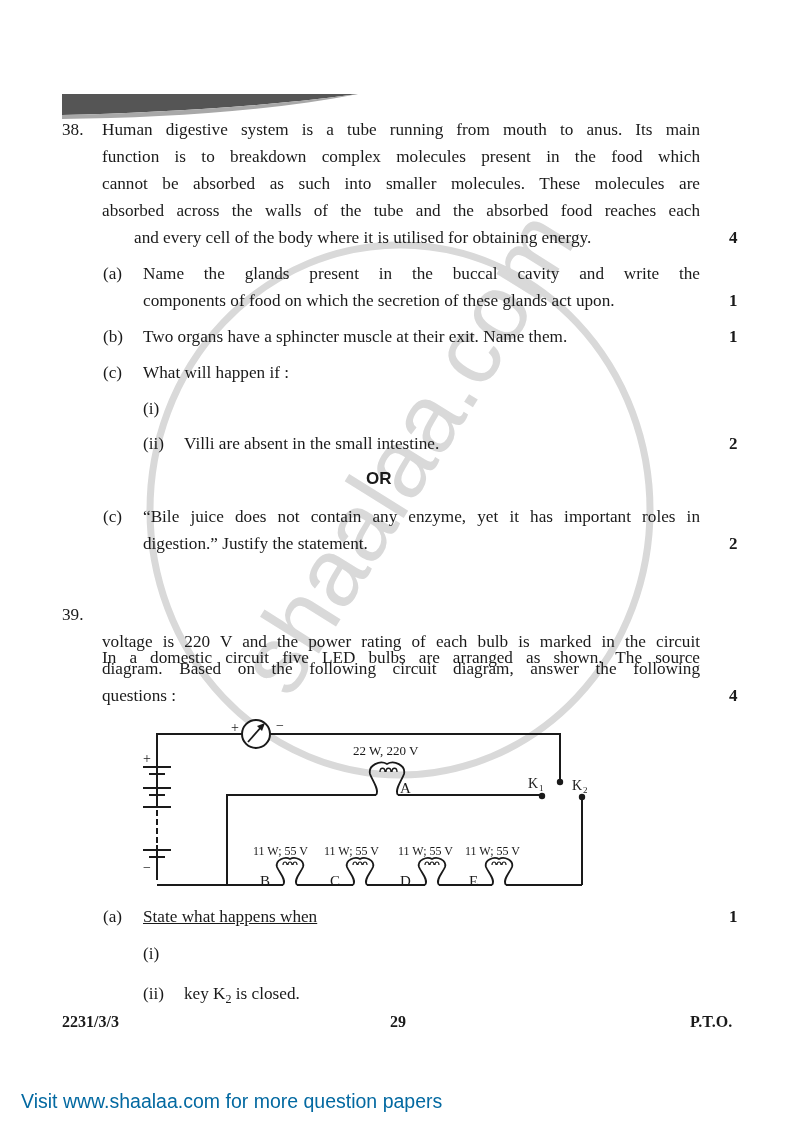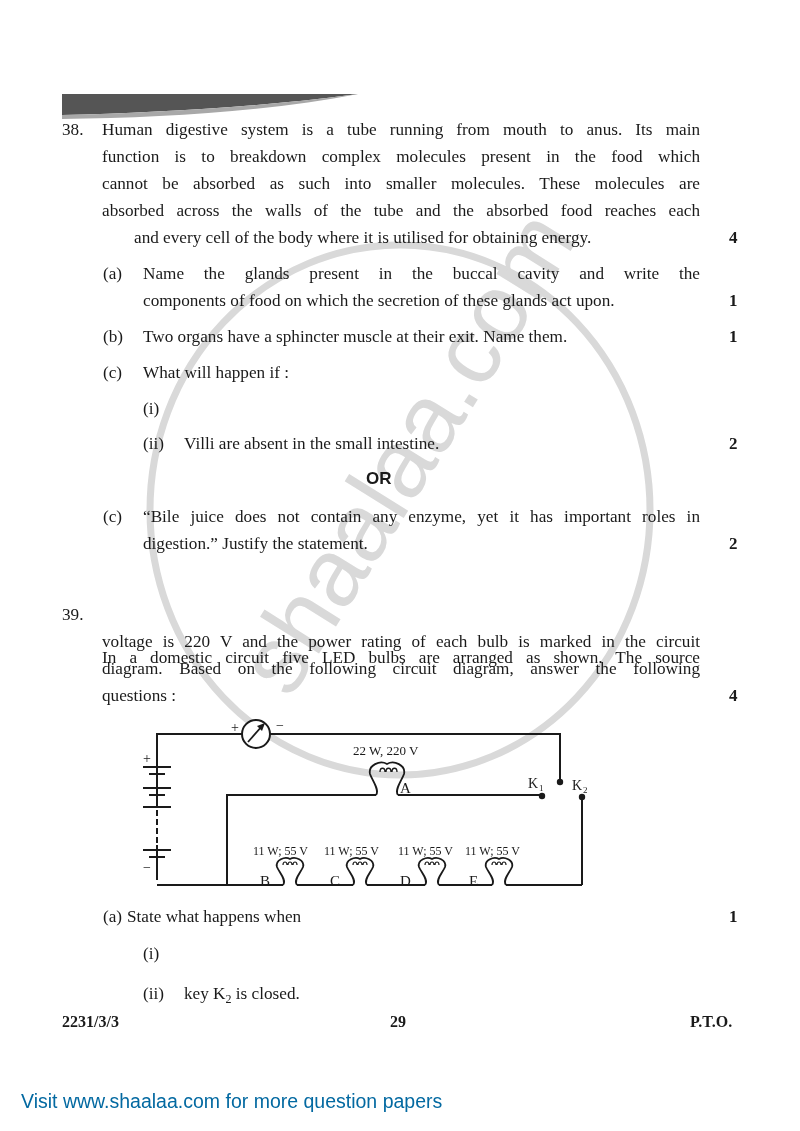--- a/index.html
+++ b/index.html
@@ -151,21 +151,21 @@
     <text x="258" y="145" font-size="12">11 W; 55 V</text>
     <text x="325" y="145" font-size="12">11 W; 55 V</text>
 
     <text x="120" y="176" font-size="15">B</text>
     <text x="190" y="176" font-size="15">C</text>
     <text x="260" y="176" font-size="15">D</text>
     <text x="329" y="176" font-size="15">E</text>
   </svg>
 
   <div class="txt" style="left:103px; top:903px;">(a)</div>
-  <div class="txt" style="left:127px; top:903px;">State what happens when</div>
+  <div class="txt" style="left:143px; top:903px;text-decoration:underline;">State what happens when</div>
   <div class="marks" style="left:729px; top:907px;">1</div>
 
   <div class="txt" style="left:143px; top:940px;">(i)</div>
 
   <div class="txt" style="left:143px; top:980px;">(ii)</div>
   <div class="txt" style="left:184px; top:980px;">
     <span>key K</span><sub>2</sub><span> is closed.</span>
   </div>
 
   <div class="footer" style="left:62px; top:1013px;">2231/3/3</div>

